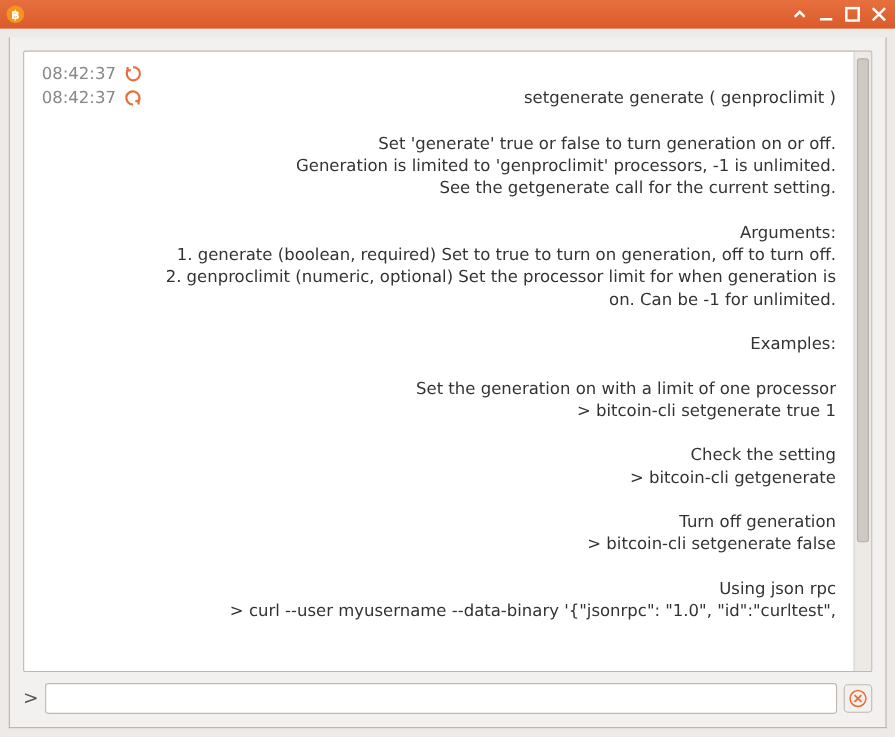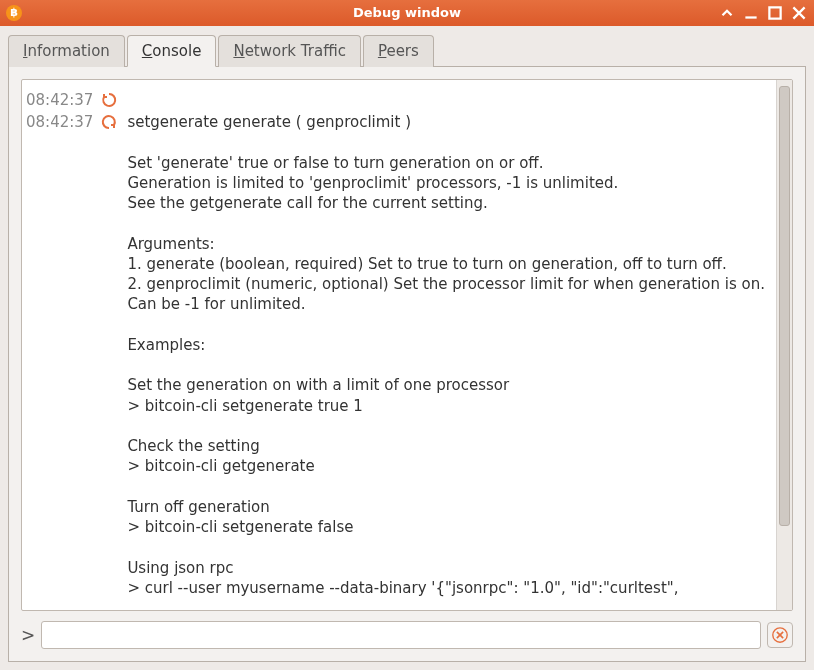--- a/index.html
+++ b/index.html
@@ -98,25 +98,26 @@
     .console-output-wrap {
       flex: 1;
       display:flex;
       background: #fff;
       border: 1px solid #c0b8b0;
       border-radius: 2px;
       overflow:hidden;
     }
     .console-output {
       flex: 1;
-      padding: 10px 4px;
+      padding: 10px 16px;
       overflow-y: auto;
       font-size: 15px;
       color: #333;
       line-height: 1.35;
+      text-align: right;
     }
     .entry {
       display:flex;
       gap: 8px;
       margin-bottom: 2px;
     }
     .entry-ts {
       color: #888;
       min-width: 62px;
       font-size: 15px;
@@ -176,21 +177,20 @@
     }
     .clear-btn svg { width:18px; height:18px; }
   </style>
 </head>
 <body>
 
 <div class="titlebar">
   <div class="titlebar-icon">
     <span>฿</span>
   </div>
-  <div class="titlebar-title">Debug window</div>
   <div class="titlebar-controls">
     <div class="win-btn">
       <svg viewBox="0 0 16 16">
           <path d="M4 10 L8 6 L12 10" stroke="#fff" stroke-width="2" fill="none"></path>
         </svg>
     </div>
     <div class="win-btn">
       <svg viewBox="0 0 16 16">
           <rect x="3" y="11" width="10" height="2" fill="#fff"></rect>
         </svg>
@@ -202,26 +202,20 @@
     </div>
     <div class="win-btn">
       <svg viewBox="0 0 16 16">
           <path d="M3 3 L13 13 M13 3 L3 13" stroke="#fff" stroke-width="2"></path>
         </svg>
     </div>
   </div>
 </div>
 
 <div class="content-area">
-  <div class="tabs" id="tabs">
-      <div class="tab"><span></span><span class="tab-underline">I</span><span>nformation</span></div>
-      <div class="tab active"><span></span><span class="tab-underline">C</span><span>onsole</span></div>
-      <div class="tab"><span></span><span class="tab-underline">N</span><span>etwork Traffic</span></div>
-      <div class="tab"><span></span><span class="tab-underline">P</span><span>eers</span></div>
-    </div>
   <div class="tab-body">
     <div class="console-output-wrap">
       <div class="console-output" id="console-output">
           <div class="entry">
             <div class="entry-ts">08:42:37</div>
             <div class="entry-icon">
               <svg viewBox="0 0 16 16">
                 <path d="M8 2 A6 6 0 1 1 3 5" stroke="#e66f3e" stroke-width="2" fill="none"></path>
                 <path d="M3 2 L3 5 L6 5" stroke="#e66f3e" stroke-width="2" fill="none"></path>
               </svg>

